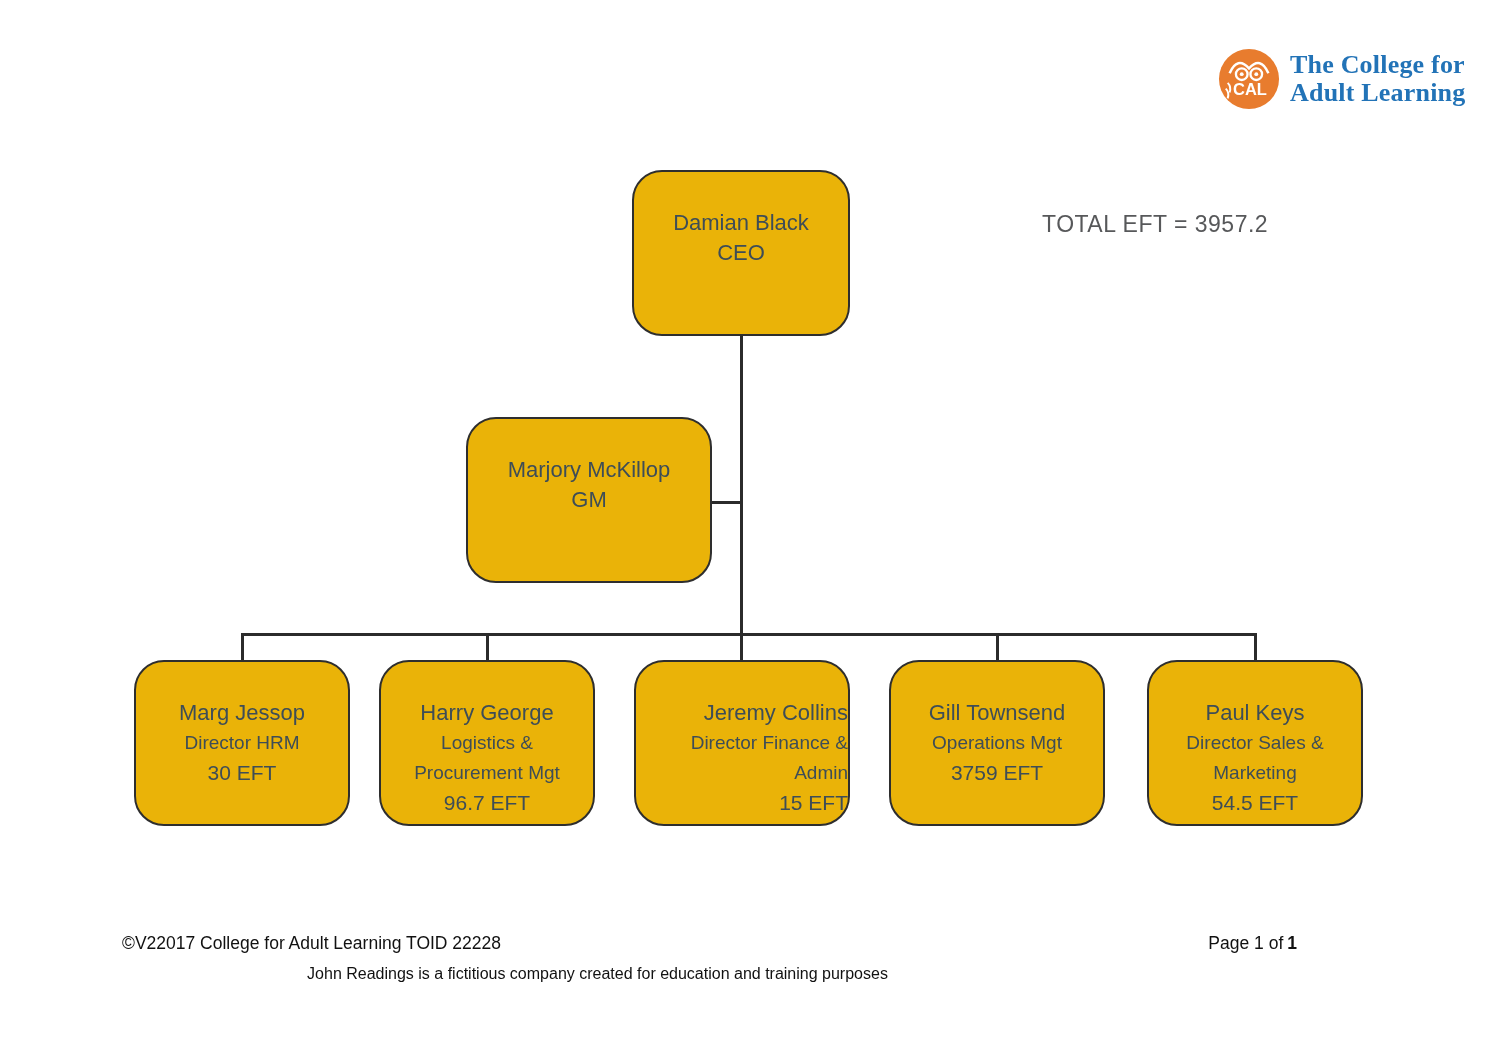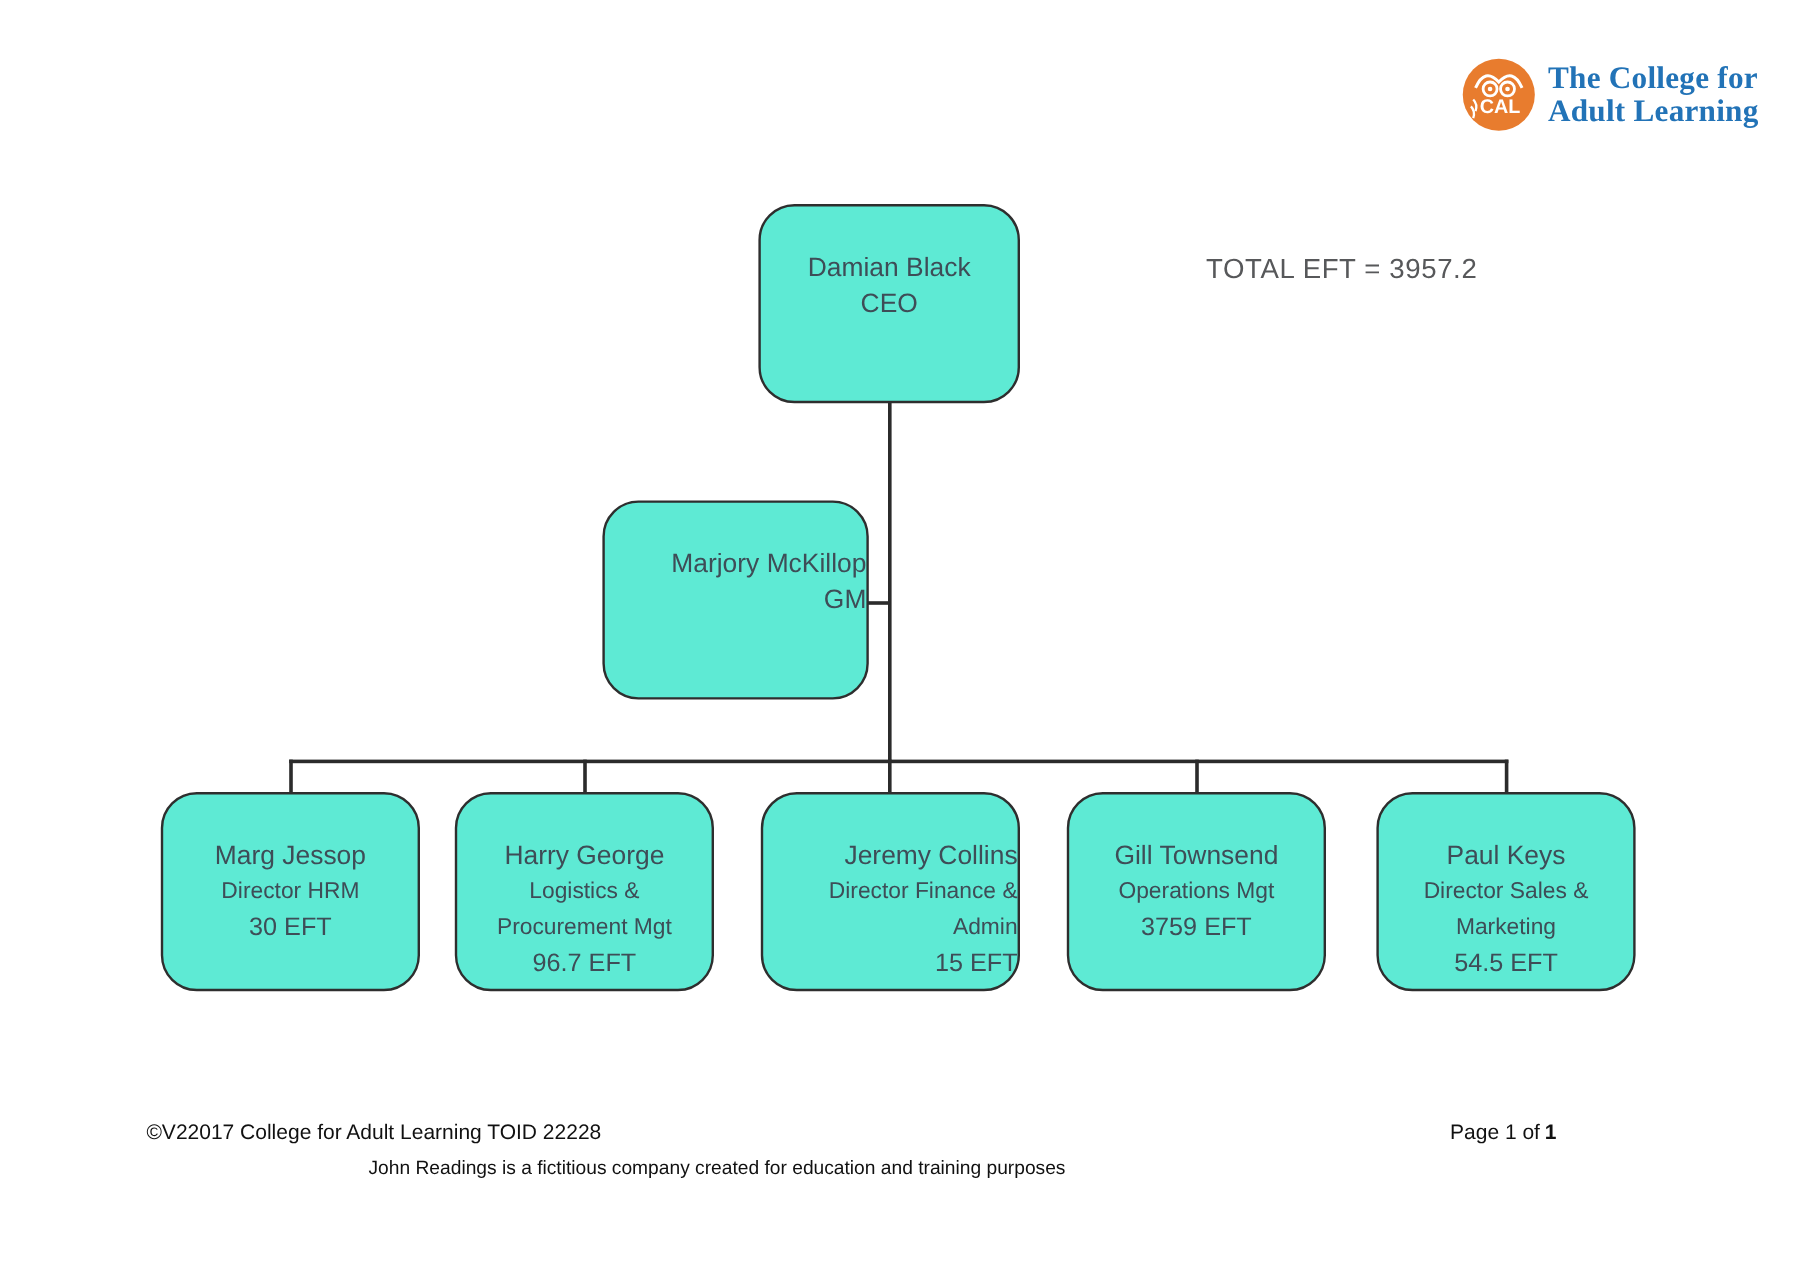--- a/index.html
+++ b/index.html
@@ -11,40 +11,40 @@
     overflow:hidden;
   }
 
   
   .logo{position:absolute;top:48px;left:1218px;display:flex;align-items:center;}
   .logo-badge{width:62px;height:62px;flex:0 0 auto;}
   .logo-text{margin-left:10px;color:#2273b7;font-family:"Liberation Serif", serif;
     font-weight:bold;font-size:26px;line-height:28px;letter-spacing:.2px;}
 
   
-  .total-eft{position:absolute;top:211px;left:1005px;width:230px;
+  .total-eft{position:absolute;top:211px;left:1042px;width:230px;
     font-size:23px;color:#57585a;letter-spacing:.5px;white-space:nowrap;}
 
   
   .node{
     position:absolute;
-    background:#5eead4;
+    background:#eab308;
     border:2px solid #2e2e2e;
     border-radius:30px;
     box-sizing:border-box;
     text-align:center;
     color:#3e4d57;
     padding-top:36px;
   }
   .node .name{display:block;font-size:22px;line-height:30px;}
   .node .role{display:block;font-size:19px;line-height:30px;}
   .node .eft{display:block;font-size:21px;line-height:30px;}
 
   .node-ceo{left:632px;top:170px;width:218px;height:166px;}
-  .node-gm{left:502px;top:417px;width:222px;height:166px;text-align:right;}
+  .node-gm{left:466px;top:417px;width:246px;height:166px;}
   .node-r{top:660px;width:216px;height:166px;}
   .node-r0{left:134px;}
   .node-r1{left:379px;text-align:center;}
   .node-r2{left:634px;text-align:right;}
   .node-r3{left:889px;}
   .node-r4{left:1147px;}
 
   
   .line{position:absolute;background:#2b2b2b;}
   .v{width:3px;}

